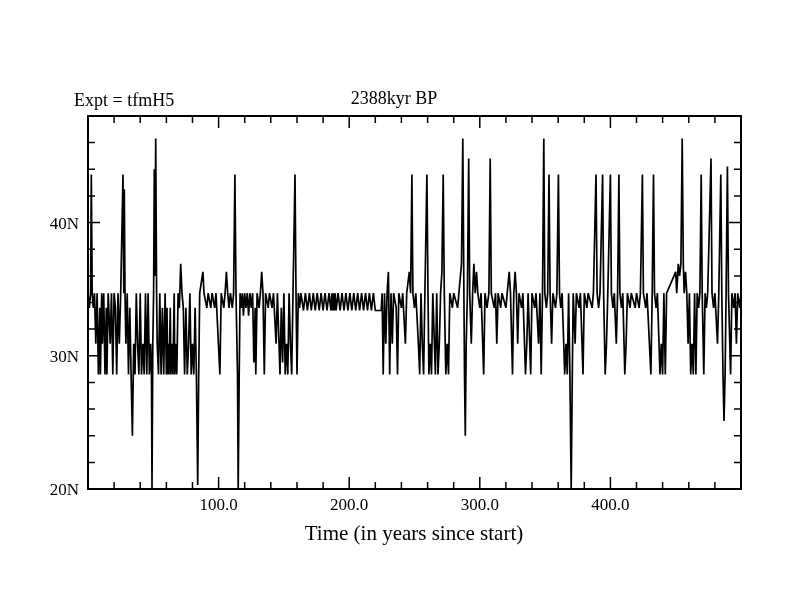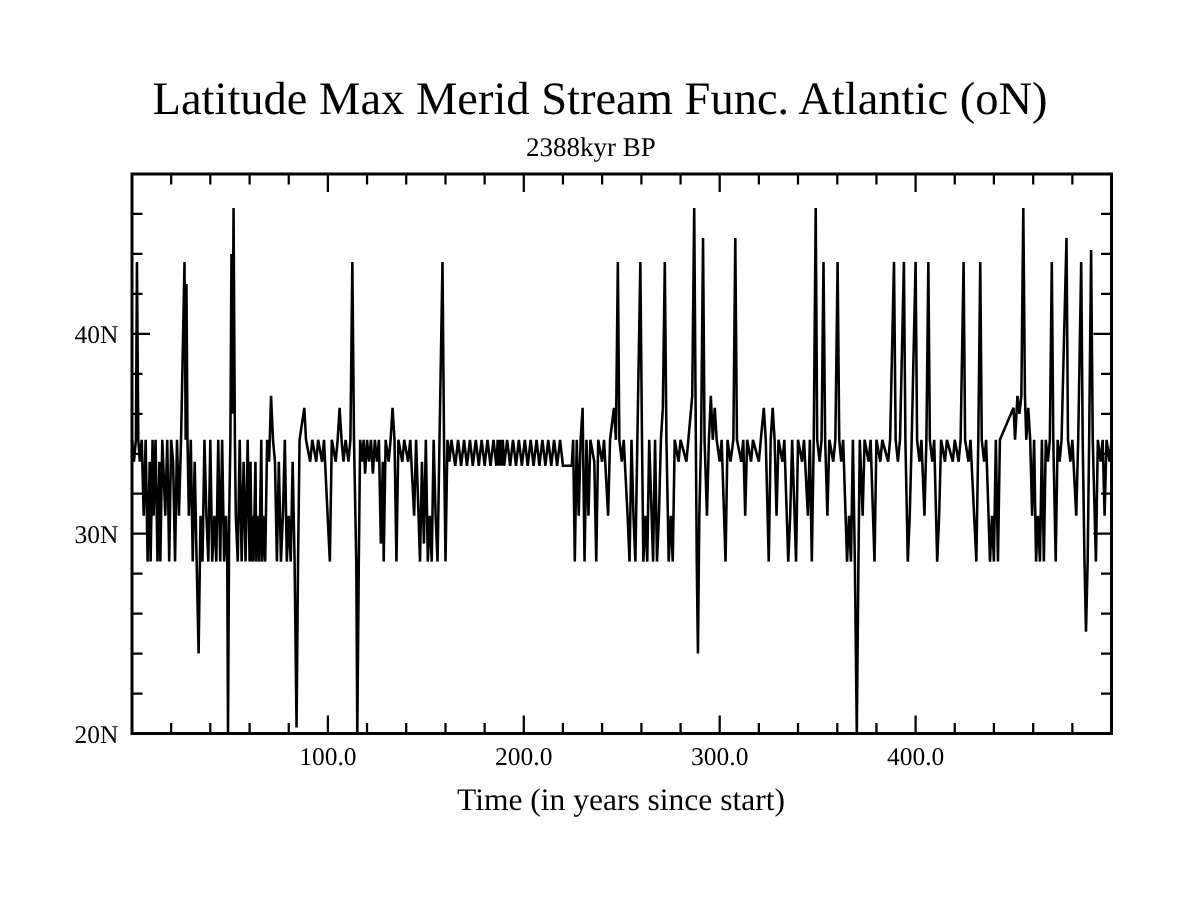--- a/index.html
+++ b/index.html
@@ -28,23 +28,23 @@
     fill:#000;
   }
   .tick-label{font-size:17px;}
   .axis-title{font-size:21px;}
 </style>
 </head>
 <body>
 
 <div class="page">
 
-  <div class="chart-title">Latitude Max Merid Stream Func. Atlantic (oN)</div>
 
   <div class="subtitle-row">
+    <span class="sub-left">Expt = tfmH5</span>
     <span class="sub-center">2388kyr BP</span>
   </div>
 
   <svg id="plot" width="800" height="600" viewBox="0 0 800 600">
     <text class="axis-title" x="414" y="540" text-anchor="middle">Time (in years since start)</text>
   <path d="M88 116H741V489H88Z" fill="none" stroke="#000000" stroke-width="2"></path>
       <path d="M114.1 489v-7M114.1 116v7M140.2 489v-7M140.2 116v7M166.4 489v-7M166.4 116v7M192.5 489v-7M192.5 116v7M218.6 489v-12M218.6 116v12M244.7 489v-7M244.7 116v7M270.8 489v-7M270.8 116v7M297.0 489v-7M297.0 116v7M323.1 489v-7M323.1 116v7M349.2 489v-12M349.2 116v12M375.3 489v-7M375.3 116v7M401.4 489v-7M401.4 116v7M427.6 489v-7M427.6 116v7M453.7 489v-7M453.7 116v7M479.8 489v-12M479.8 116v12M505.9 489v-7M505.9 116v7M532.0 489v-7M532.0 116v7M558.2 489v-7M558.2 116v7M584.3 489v-7M584.3 116v7M610.4 489v-12M610.4 116v12M636.5 489v-7M636.5 116v7M662.6 489v-7M662.6 116v7M688.8 489v-7M688.8 116v7M714.9 489v-7M714.9 116v7M88 462.4h7M741 462.4h-7M88 435.7h7M741 435.7h-7M88 409.1h7M741 409.1h-7M88 382.4h7M741 382.4h-7M88 355.8h12M741 355.8h-12M88 329.1h7M741 329.1h-7M88 302.5h7M741 302.5h-7M88 275.9h7M741 275.9h-7M88 249.2h7M741 249.2h-7M88 222.6h12M741 222.6h-12M88 195.9h7M741 195.9h-7M88 169.3h7M741 169.3h-7M88 142.6h7M741 142.6h-7" fill="none" stroke="#000000" stroke-width="1.5"></path>
       <text x="218.6" y="510" text-anchor="middle" class="tick-label">100.0</text>
       <text x="349.2" y="510" text-anchor="middle" class="tick-label">200.0</text>
       <text x="479.8" y="510" text-anchor="middle" class="tick-label">300.0</text>

